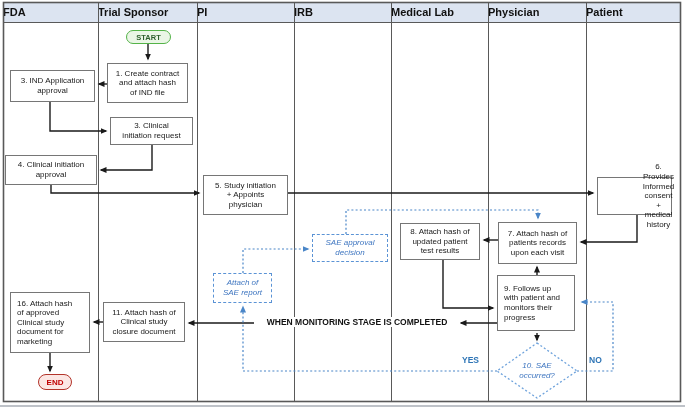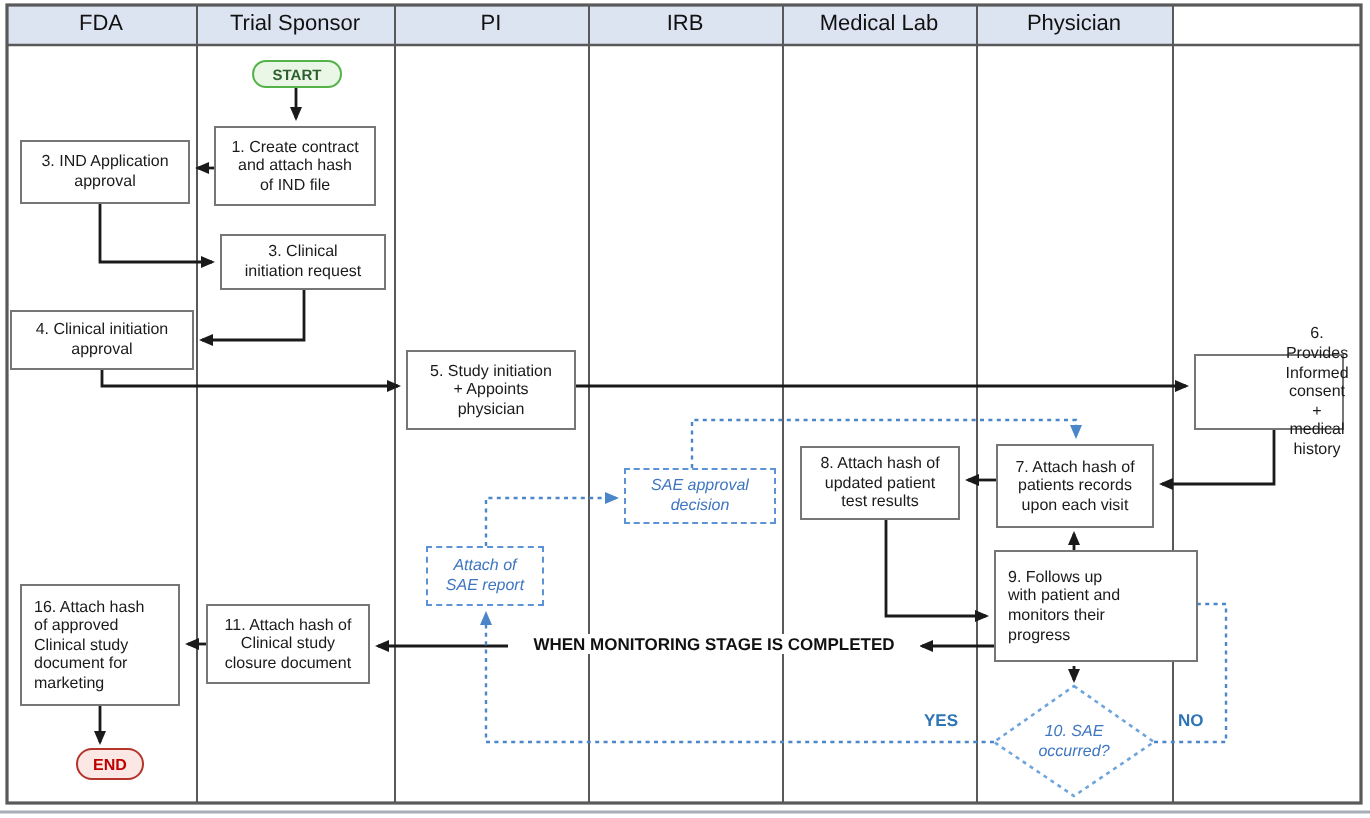--- a/index.html
+++ b/index.html
@@ -3,22 +3,22 @@
 <meta charset="utf-8">
 <style>
   html,body{margin:0;padding:0;background:#ffffff;}
   #stage{
     position:relative;width:685px;height:409px;background:#ffffff;
     font-family:"Liberation Sans",sans-serif;overflow:hidden;
   }
   
   .lane-header{
     position:absolute;top:2px;height:20px;background:#dce4f1;
-    display:flex;align-items:center;justify-content:center;
-    font-size:11px;font-weight:normal;color:#111;z-index:1;
+    display:flex;align-items:center;
+    font-size:11px;font-weight:bold;color:#111;z-index:1;
   }
   
   #wires{position:absolute;left:0;top:0;z-index:5;pointer-events:none;}
   
   .node{
     position:absolute;background:#ffffff;border:1.2px solid #767676;
     display:flex;align-items:center;justify-content:center;text-align:center;
     font-size:8px;line-height:1.2;color:#1a1a1a;white-space:pre-line;
     z-index:10;box-sizing:border-box;
   }
@@ -63,20 +63,23 @@
       <span>PI</span>
     </div>
   <div class="lane-header" style="left:294px;width:97px;">
       <span>IRB</span>
     </div>
   <div class="lane-header" style="left:391px;width:97px;">
       <span>Medical Lab</span>
     </div>
   <div class="lane-header" style="left:488px;width:98px;">
       <span>Physician</span>
+    </div>
+  <div class="lane-header" style="left:586px;width:95px;">
+      <span>Patient</span>
     </div>
 
   <svg id="wires" width="685" height="409">
     <defs>
       <marker id="mb" markerWidth="9" markerHeight="8" refX="5.5" refY="3" orient="auto" markerUnits="userSpaceOnUse">
         <path d="M0,0 L7,3 L0,6 Z" fill="#1a1a1a"></path>
       </marker>
       <marker id="ml" markerWidth="9" markerHeight="8" refX="5.5" refY="3" orient="auto" markerUnits="userSpaceOnUse">
         <path d="M0,0 L7,3 L0,6 Z" fill="#4a86c8"></path>
       </marker>
@@ -139,21 +142,21 @@
 physician</div>
   <div class="node" style="left:597px;top:177px;width:75px;height:38px;padding-left:48px;">6. Provides
 Informed consent
 + medical history</div>
   <div class="node" style="left:498px;top:222px;width:79px;height:42px;">7. Attach hash of
 patients records
 upon each visit</div>
   <div class="node" style="left:400px;top:223px;width:80px;height:37px;">8. Attach hash of
 updated patient
 test results</div>
-  <div class="node left" style="left:497px;top:275px;width:102px;height:56px;">9. Follows up
+  <div class="node left" style="left:497px;top:275px;width:78px;height:56px;">9. Follows up
 with patient and
 monitors their
 progress</div>
   <div class="node" style="left:103px;top:302px;width:82px;height:40px;">11. Attach hash of
 Clinical study
 closure document</div>
   <div class="node left" style="left:10px;top:292px;width:80px;height:61px;">16. Attach hash
 of approved
 Clinical study
 document for

